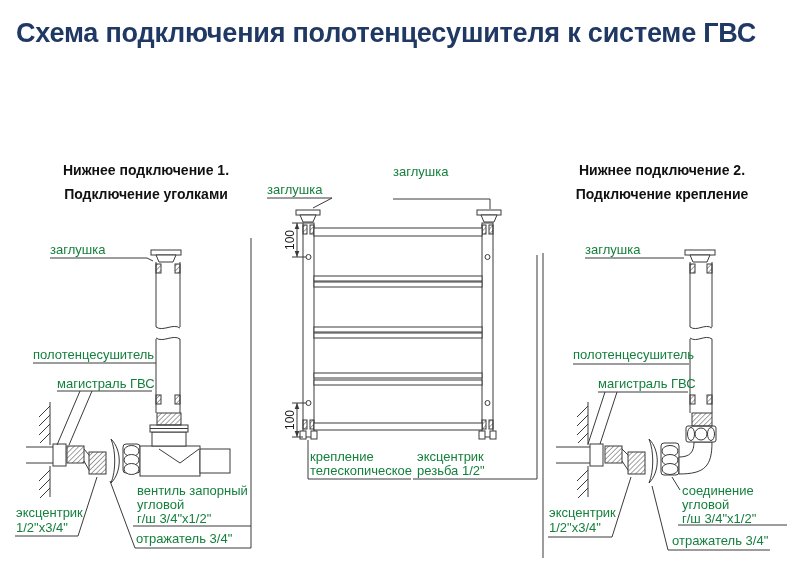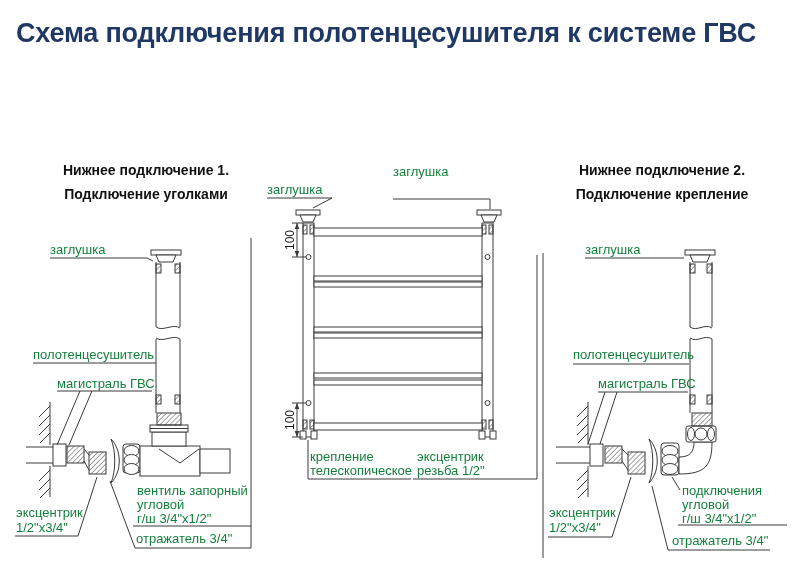--- a/index.html
+++ b/index.html
@@ -199,16 +199,16 @@
   <div class="lbl lh18" style="left:393px;top:163px;"><span>заглушка</span><br></div>
   <div class="dim" style="left:277px;top:233px;">100</div>
   <div class="dim" style="left:277px;top:413px;">100</div>
   <div class="lbl" style="left:310px;top:450px;"><span>крепление</span><br><span>телескопическое</span></div>
   <div class="lbl" style="left:417px;top:450px;"><span>эксцентрик</span><br><span>резьба 1/2"</span></div>
 
   <div class="lbl" style="left:585px;top:243px;">заглушка</div>
   <div class="lbl" style="left:573px;top:348px;">полотенцесушитель</div>
   <div class="lbl" style="left:598px;top:377px;">магистраль ГВС</div>
   <div class="lbl lh15" style="left:549px;top:505px;"><span>эксцентрик</span><br><span>1/2"х3/4"</span></div>
-  <div class="lbl" style="left:682px;top:484px;"><span>подключения</span><br><span>угловой</span><br><span>г/ш 3/4"х1/2"</span></div>
+  <div class="lbl" style="left:682px;top:484px;"><span>соединение</span><br><span>угловой</span><br><span>г/ш 3/4"х1/2"</span></div>
   <div class="lbl" style="left:672px;top:534px;">отражатель 3/4"</div>
 
 </div>
 
 </body></html>

